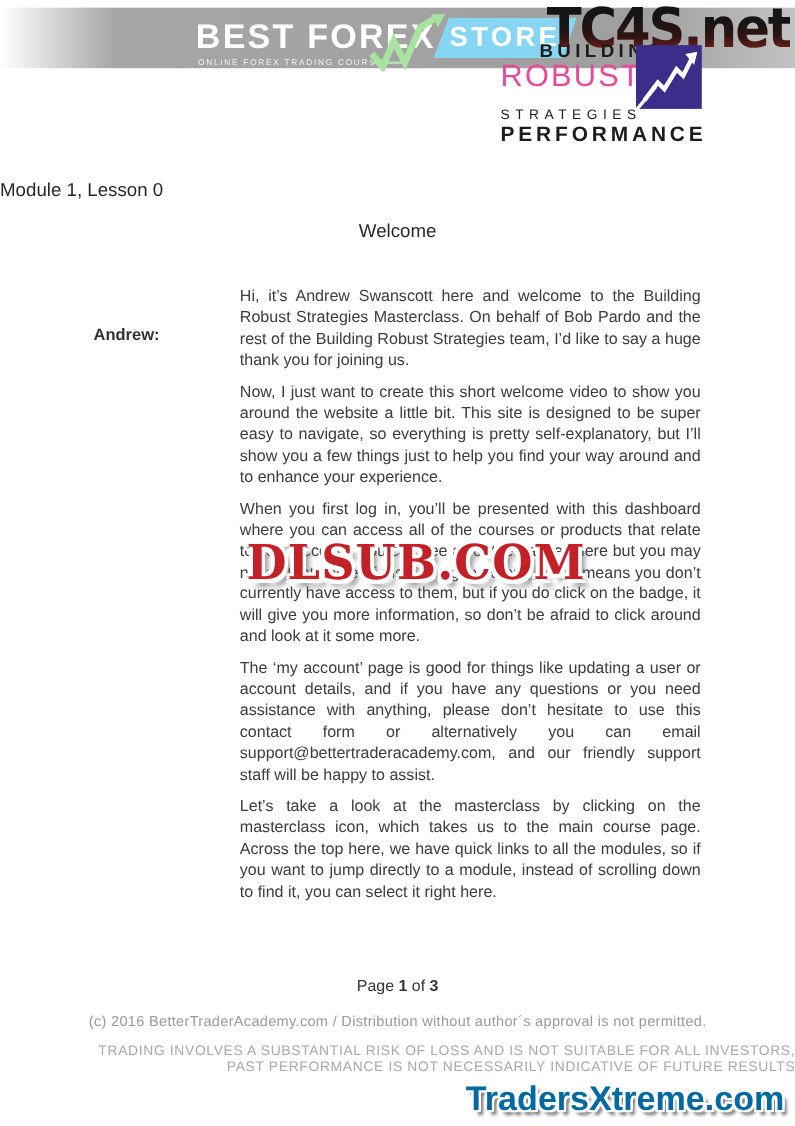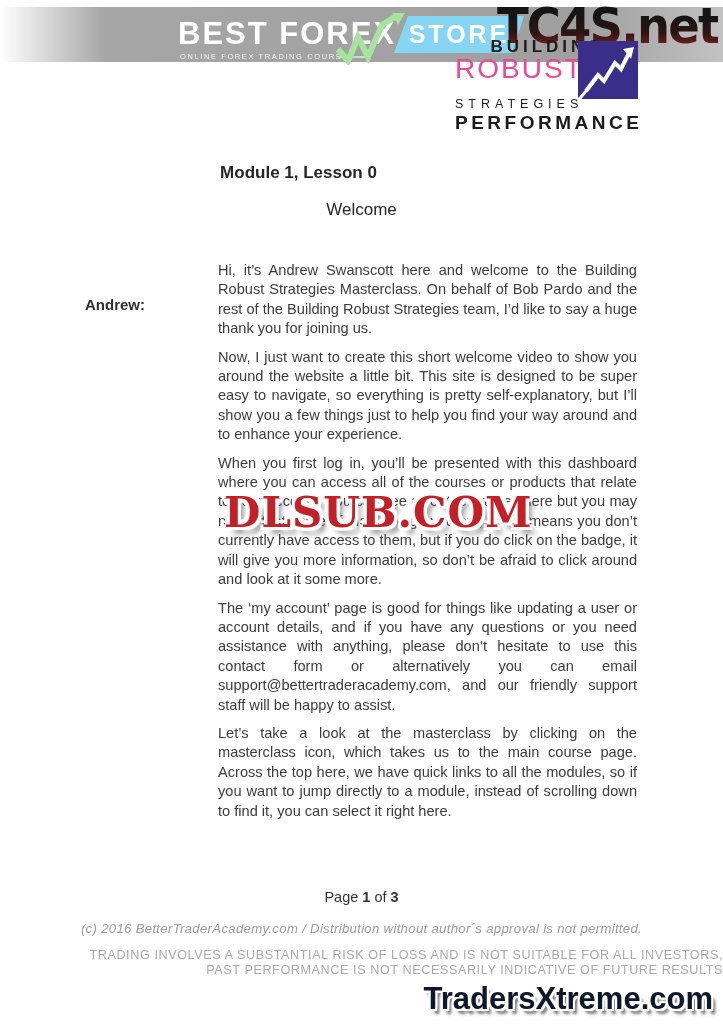--- a/index.html
+++ b/index.html
@@ -37,52 +37,52 @@
     -webkit-background-clip:text;background-clip:text;color:transparent;white-space:nowrap;
   }
   
   .brs{position:absolute;left:455px;top:38px;width:185px;}
   .brs-l1{font-size:17px;font-weight:bold;color:#1c1c1c;letter-spacing:4px;line-height:17px;text-align:center;}
   .brs-l2{font-size:28px;font-weight:normal;color:#ec4899;letter-spacing:2px;line-height:26px;margin-top:1px;}
   .brs-l3{font-size:12.5px;color:#1c1c1c;letter-spacing:5px;line-height:13px;margin-top:16px;}
   .brs-l4{font-size:19px;font-weight:bold;color:#1c1c1c;letter-spacing:3.5px;line-height:19px;margin-top:2px;white-space:nowrap;}
   .brs-square{position:absolute;left:578px;top:41px;}
   
-  .doc-title{position:absolute;left:0;top:163px;width:597px;text-align:center;
-    font-size:17px;font-weight:bold;color:#262626;}
+  .doc-title{position:absolute;left:0;top:163px;width:597px;text-align:left;
+    font-size:17px;font-weight:normal;color:#262626;}
   .doc-subtitle{position:absolute;left:0;top:200px;width:723px;text-align:center;
     font-size:17px;font-weight:normal;color:#262626;}
   
   .speaker{position:absolute;left:85px;top:262px;font-size:15px;font-weight:bold;color:#303030;margin-top:34px;}
   .body-col{position:absolute;left:218px;top:261px;width:419px;}
   .body-col p{
     margin:0 0 9px 0;font-size:14.6px;line-height:19.4px;color:#3c3c3c;
     text-align:justify;text-justify:inter-word;
   }
   
   .dlsub{
     position:absolute;left:224px;top:487px;font-family:"DejaVu Serif",serif;font-weight:bold;
     font-size:42px;letter-spacing:1px;color:#c32127;white-space:nowrap;transform:scaleY(1.04);
     text-shadow:
       -3px -3px 0 #ffffff,3px -3px 0 #ffffff,-3px 3px 0 #ffffff,3px 3px 0 #ffffff,
       -3px 0 0 #ffffff,3px 0 0 #ffffff,0 -3px 0 #ffffff,0 3px 0 #ffffff,
       6px 7px 5px rgba(110,110,110,.65);
   }
   .txtreme{
-    position:absolute;right:10px;top:981px;font-weight:bold;font-size:31px;color:#0f172a;
+    position:absolute;right:10px;top:981px;font-weight:bold;font-size:31px;color:#0369a1;
     letter-spacing:0px;white-space:nowrap;
     text-shadow:
       -2px -2px 0 #ffffff,2px -2px 0 #ffffff,-2px 2px 0 #ffffff,2px 2px 0 #ffffff,
       -2px 0 0 #ffffff,2px 0 0 #ffffff,0 -2px 0 #ffffff,0 2px 0 #ffffff,
       4px 5px 3px rgba(70,70,70,.75);
   }
   
   .page-num{position:absolute;left:0;top:889px;width:723px;text-align:center;font-size:14.5px;color:#333333;}
   .page-num b{font-weight:bold;}
-  .copyright{position:absolute;left:0;top:921px;width:723px;text-align:center;font-size:13.2px;color:#9a9a9a;letter-spacing:.3px;font-style:italic;}
+  .copyright{position:absolute;left:0;top:921px;width:723px;text-align:center;font-size:13.2px;color:#9a9a9a;letter-spacing:.3px;}
   .disclaimer{position:absolute;left:0;width:723px;text-align:right;font-size:12.6px;color:#a9a9a9;letter-spacing:.6px;}
   .disc1{top:948px;}
   .disc2{top:963px;}
 </style>
 </head>
 <body>
 
 <div class="page">
 
   <div class="banner">

